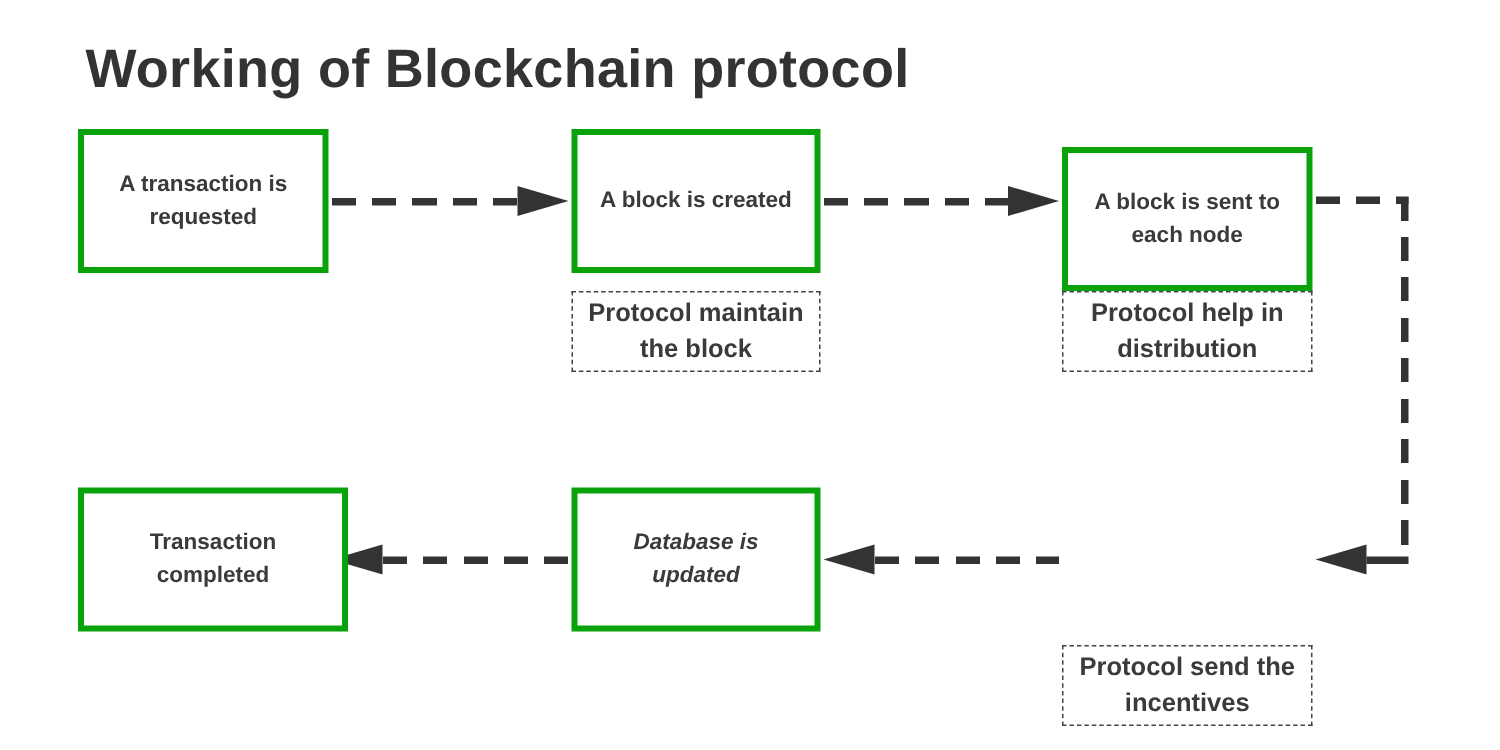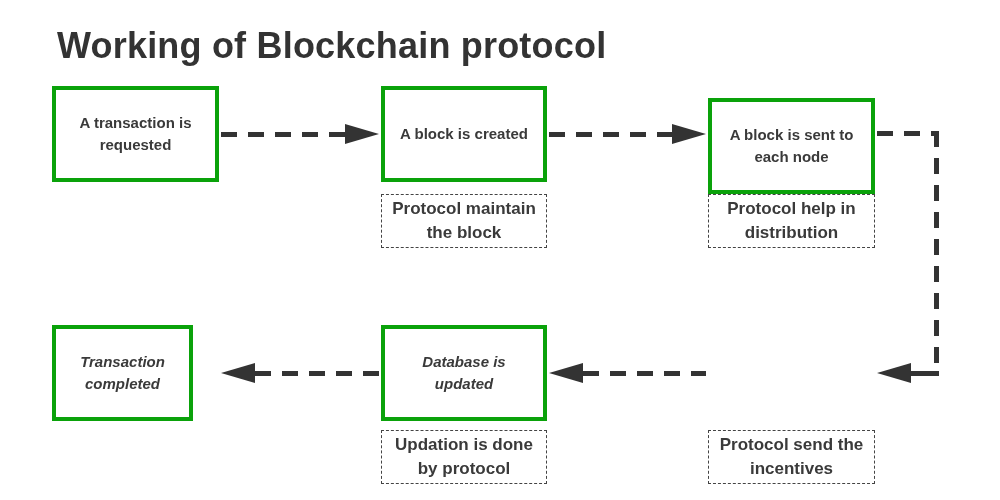--- a/index.html
+++ b/index.html
@@ -46,21 +46,21 @@
     font-size:17px;font-weight:bold;color:var(--text);
     line-height:1.4;
     white-space:pre-line;
   }
   
   .b-r1-1{left:52px;top:86px;width:167px;height:96px;}
   .b-r1-2{left:381px;top:86px;width:166px;height:96px;}
   .b-r1-3{left:708px;top:98px;width:167px;height:96px;}
   .n-r1-2{left:381px;top:194px;width:166px;height:54px;}
   .n-r1-3{left:708px;top:194px;width:167px;height:54px;}
-  .b-r2-1{left:52px;top:325px;width:141px;height:96px;font-style:italic;}
+  .b-r2-1{left:52px;top:325px;width:180px;height:96px;}
   .b-r2-2{left:381px;top:325px;width:166px;height:96px;font-style:italic;}
   .b-r2-3{left:708px;top:325px;width:167px;height:96px;}
   .n-r2-2{left:381px;top:430px;width:166px;height:54px;}
   .n-r2-3{left:708px;top:430px;width:167px;height:54px;}
   
   .arrow{
     position:absolute;height:20px;
     display:flex;align-items:center;
   }
   .dash-h{
@@ -129,22 +129,20 @@
   <div class="note-box n-r2-3">Protocol send the
 incentives</div>
 
   <div class="arrow a3">
     <div class="head-left"></div>
     <div class="dash-h"></div>
   </div>
 
   <div class="flow-box b-r2-2">Database is
 updated</div>
-  <div class="note-box n-r2-2">Updation is done
-by protocol</div>
 
   <div class="arrow a4">
     <div class="head-left"></div>
     <div class="dash-h"></div>
   </div>
 
   <div class="flow-box b-r2-1">Transaction
 completed</div>
 
 </div>

